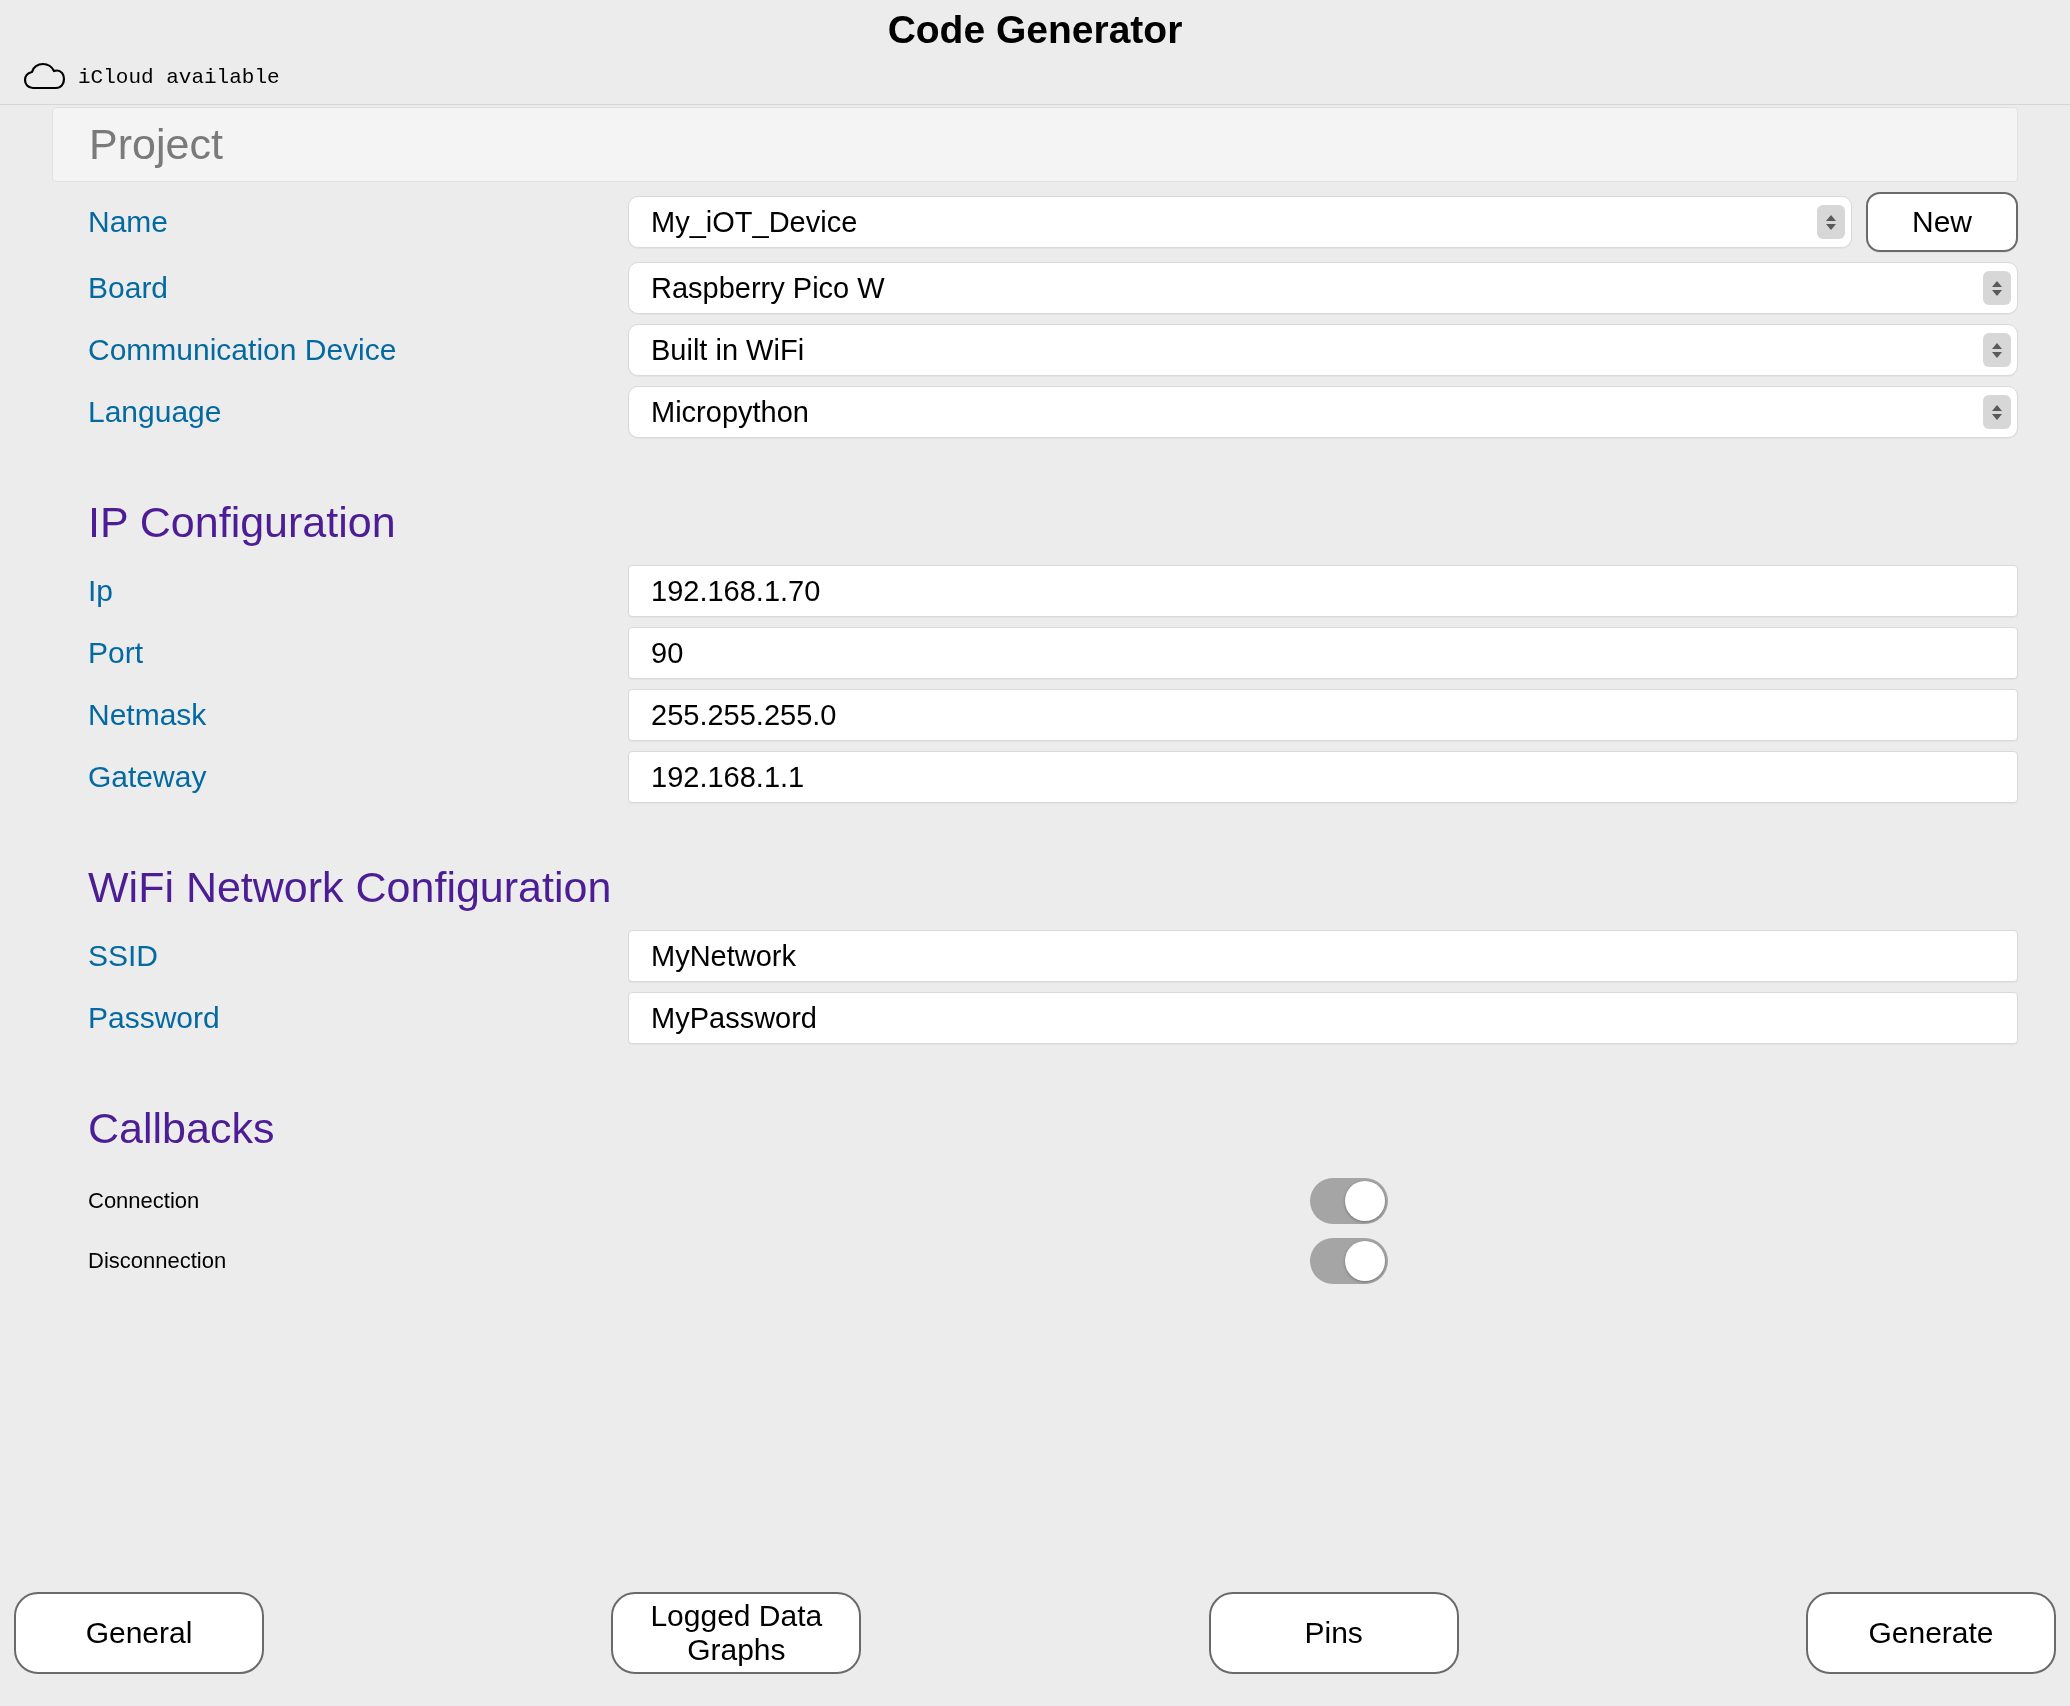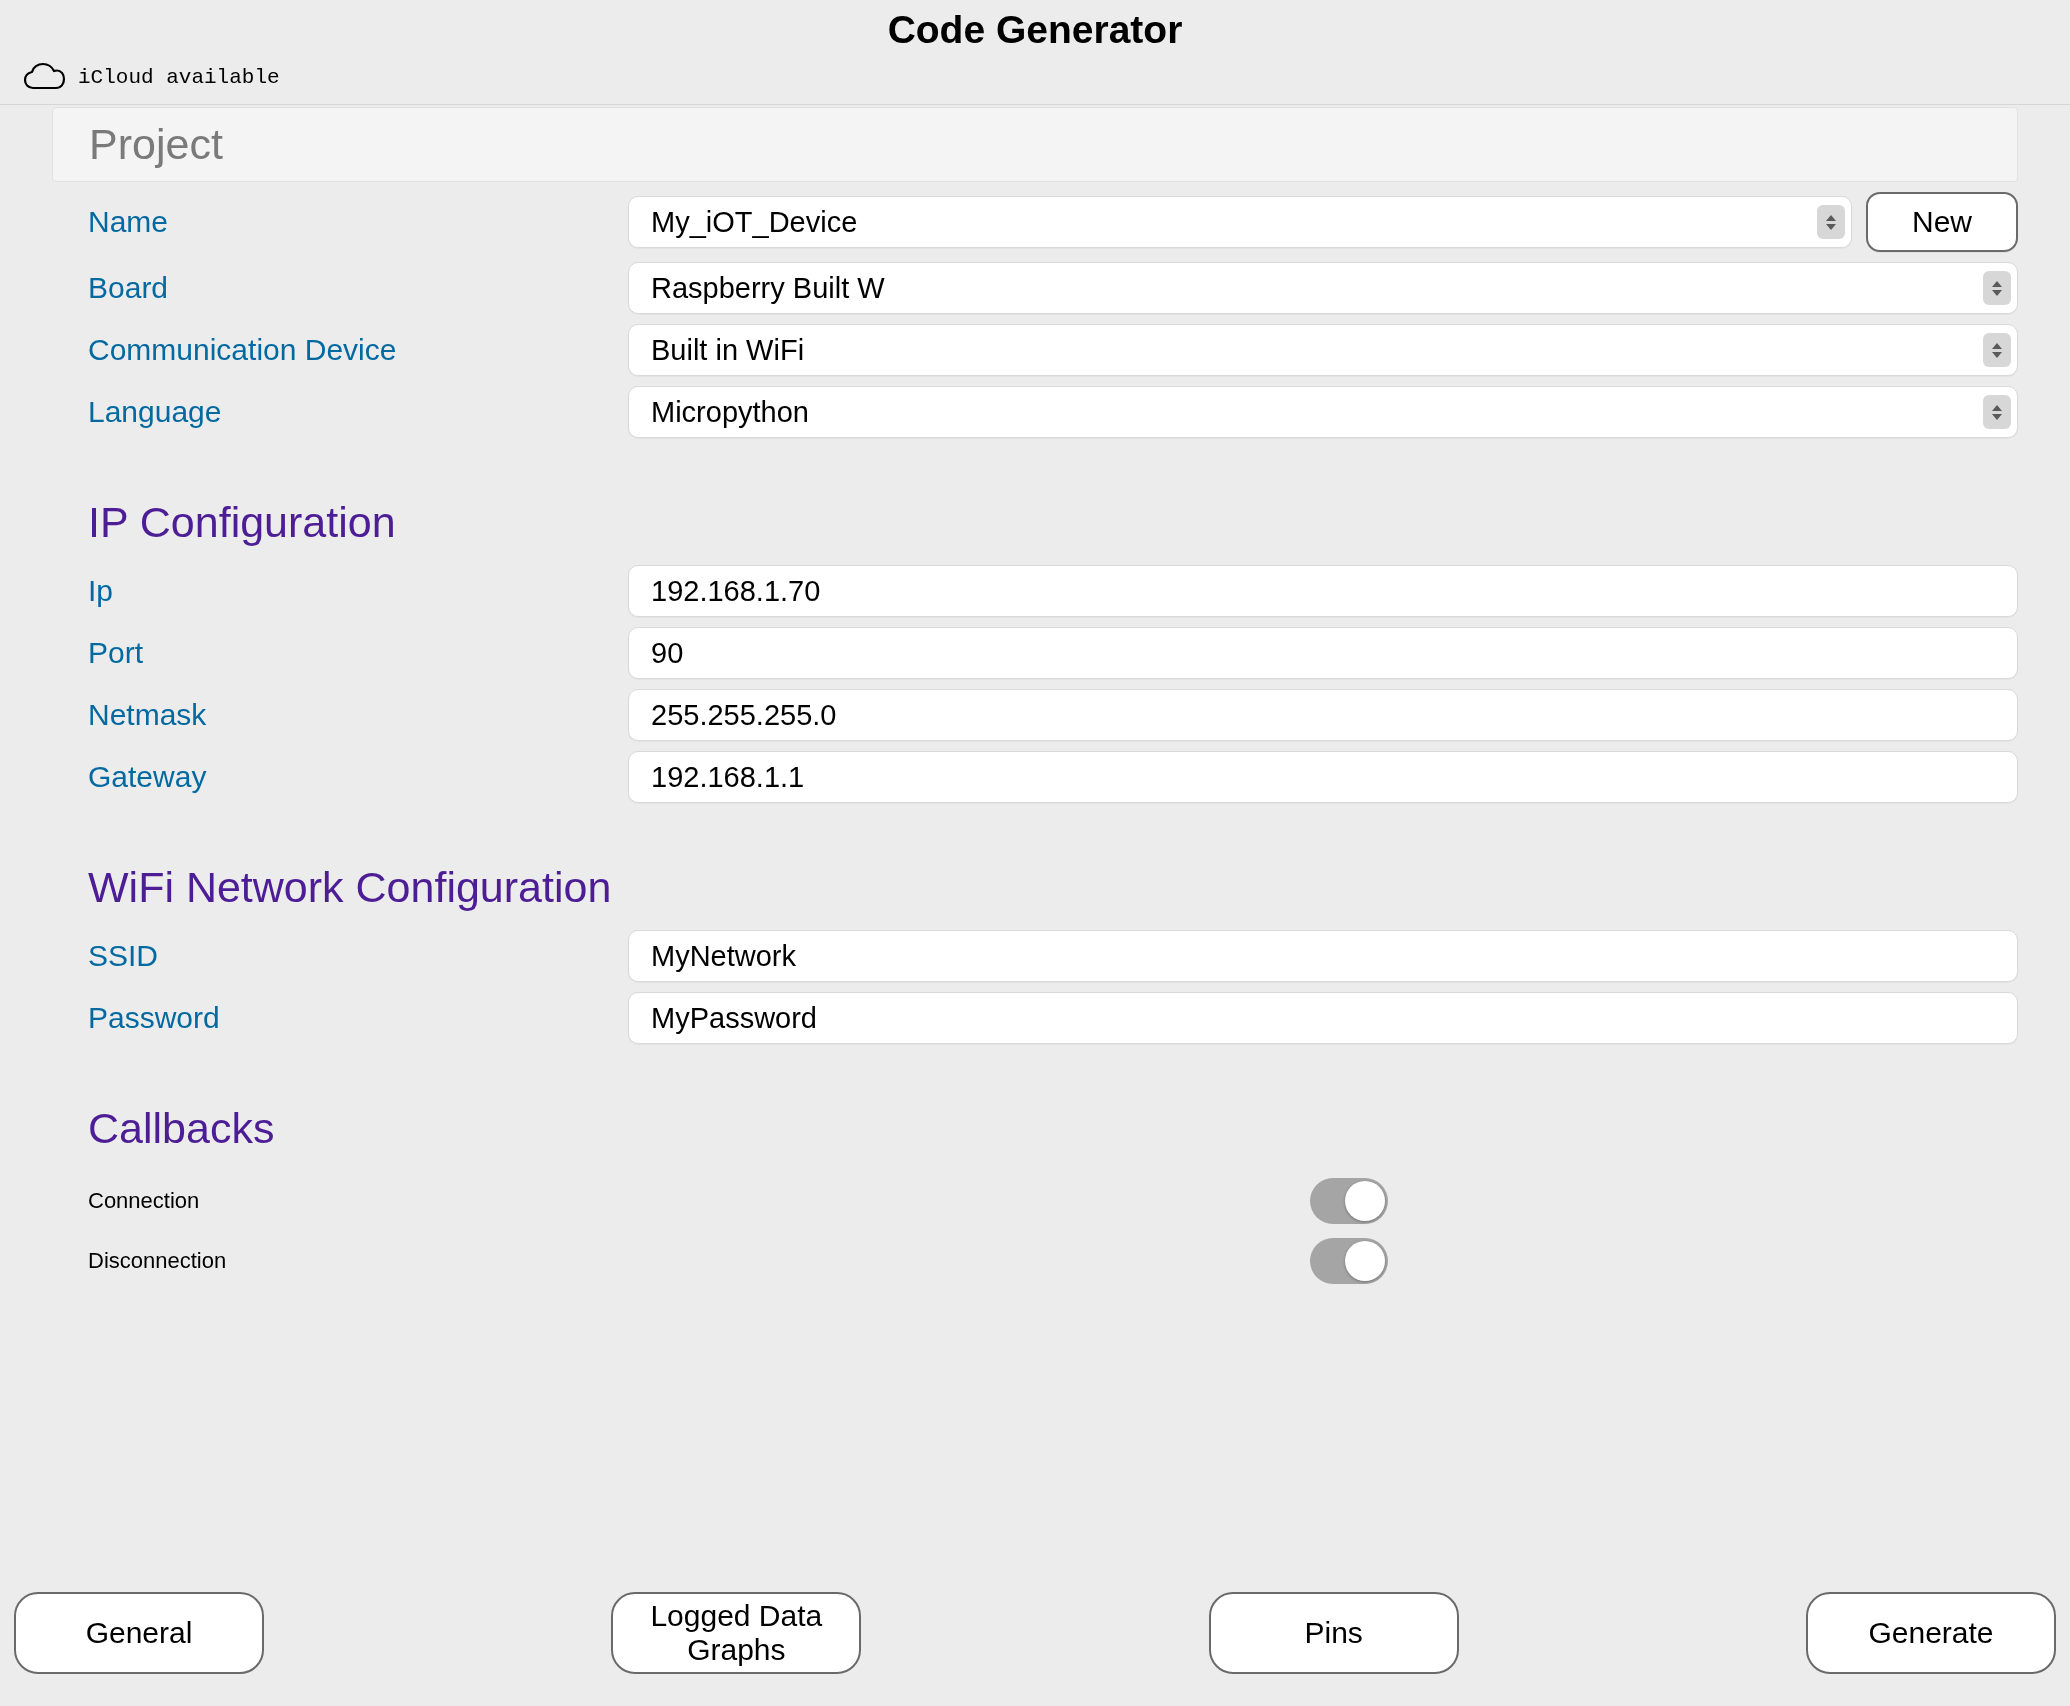--- a/index.html
+++ b/index.html
@@ -125,21 +125,21 @@
       border-bottom: 6px solid #5a5a5a;
       margin-bottom: 3px;
     }
     .stepper-arrow.down {
       border-top: 6px solid #5a5a5a;
     }
     .input-wrap {
       flex: 1;
       background: #fff;
       border: 1px solid #d9d9d9;
-      border-radius: 10px;
+      border-radius: 4px;
       height: 52px;
       display: flex;
       align-items: center;
       padding: 0 22px;
       box-shadow: 0 1px 1px rgba(0,0,0,0.04);
     }
     .input-value {
       font-size: 29px;
       color: #000;
       width: 100%;
@@ -245,21 +245,21 @@
         </div>
       </div>
       <button class="btn-new">New</button>
     </div>
   </div>
 
   <div class="form-row">
     <div class="form-label">Board</div>
     <div class="control-area">
       <div class="select-wrap">
-        <span class="select-value">Raspberry Built W</span>
+        <span class="select-value">Raspberry Pico W</span>
         <div class="select-stepper">
           <div class="stepper-arrow up"></div>
           <div class="stepper-arrow down"></div>
         </div>
       </div>
     </div>
   </div>
 
   <div class="form-row">
     <div class="form-label">Communication Device</div>

